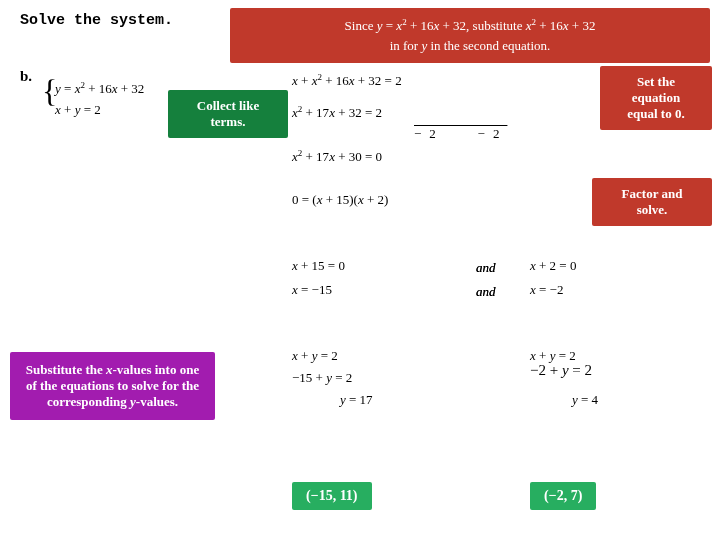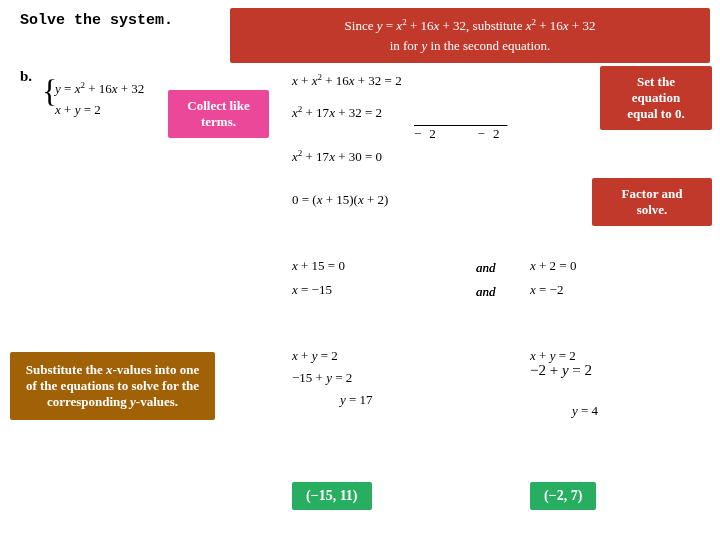--- a/index.html
+++ b/index.html
@@ -61,28 +61,28 @@
       font-size: 32px;
       color: #000;
       line-height: 1.2;
     }
 
     
     .collect-box {
       position: absolute;
       top: 90px;
       left: 168px;
-      background: #ec4899;
+      background: #15803d;
       color: #fff;
       padding: 8px 12px;
       font-size: 13px;
       font-weight: bold;
       text-align: center;
       border-radius: 2px;
-      width: 101px;
+      width: 120px;
     }
 
     
     .set-equal-box {
       position: absolute;
       top: 66px;
       right: 8px;
       background: #c0392b;
       color: #fff;
       padding: 8px 14px;
@@ -114,21 +114,21 @@
       font-size: 13px;
       color: #000;
       font-style: italic;
     }
 
     
     .substitute-box {
       position: absolute;
       top: 352px;
       left: 10px;
-      background: #a16207;
+      background: #a21caf;
       color: #fff;
       padding: 10px 14px;
       font-size: 13px;
       font-weight: bold;
       text-align: center;
       border-radius: 2px;
       width: 205px;
     }
 
     
@@ -249,21 +249,21 @@
   <div class="math-block" style="top:392px; left:340px; font-size:13px;">
     <i>y</i> = 17
   </div>
 
   <div class="math-block" style="top:348px; left:530px; font-size:13px;">
     <i>x</i> + <i>y</i> = 2
   </div>
   <div class="math-block" style="top:362px; left:530px; font-size:15px;">
     −2 + <i>y</i> = 2
   </div>
-  <div class="math-block" style="top:392px; left:572px; font-size:13px;margin-top:11px;">
+  <div class="math-block" style="top:392px; left:572px; font-size:13px;">
     <i>y</i> = 4
   </div>
 
   <div class="answer-box" style="bottom: 30px; left: 292px;">(−15, 11)</div>
 
   <div class="answer-box" style="bottom: 30px; left: 530px;">(−2, 7)</div>
 
 </div>
 
 </body></html>

